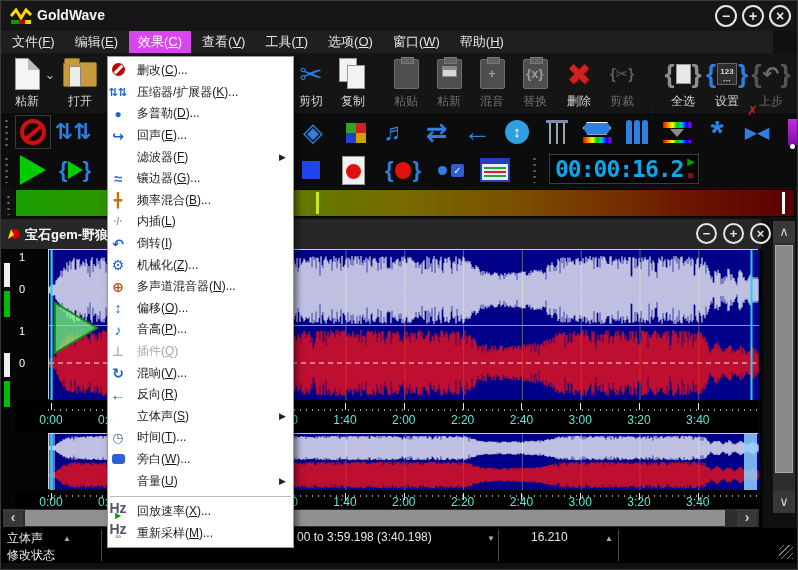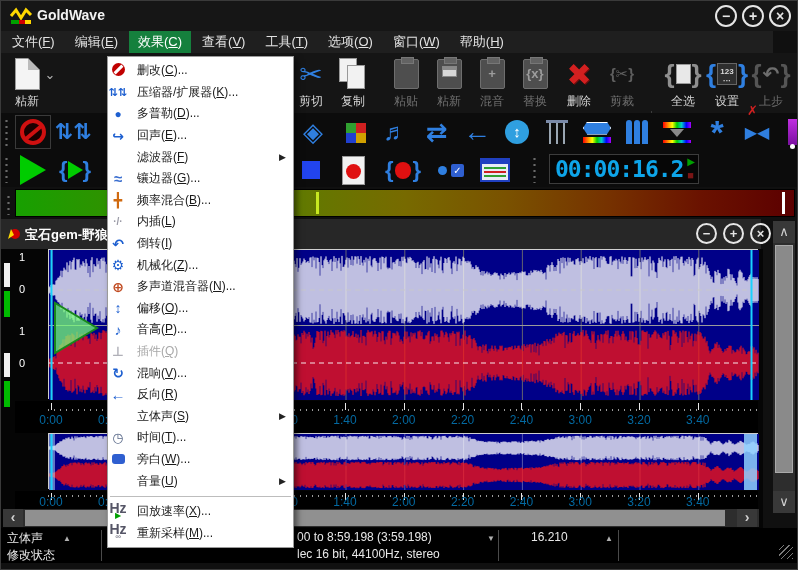--- a/index.html
+++ b/index.html
@@ -8,21 +8,21 @@
 
   
   .titlebar{position:absolute;left:0;top:0;width:798px;height:30px;background:#161616;}
   .titlebar .logo{position:absolute;left:8px;top:5px;}
   .titlebar .title{position:absolute;left:36px;top:6px;color:#f2f2f2;font-size:14px;font-weight:bold;}
   .winbtn{position:absolute;width:22px;height:22px;border:2px solid #e6e6e6;border-radius:50%;color:#e6e6e6;
     font-size:14px;font-weight:bold;text-align:center;line-height:18px;top:4px;background:transparent;}
   
   .menubar{position:absolute;left:0;top:30px;width:772px;height:22px;background:#1f1f1f;display:flex;align-items:center;}
   .mb-item{color:#e2e2e2;font-size:13px;padding:2px 9px;margin-left:2px;}
-  .mb-item.active{background:#15803d;color:#fff;}
+  .mb-item.active{background:#d946ef;color:#fff;}
   .mb-item u,.mi-label u{text-decoration:underline;}
 
   
   .toolbar1{position:absolute;left:0;top:52px;width:798px;height:60px;background:#151515;}
   .t1btn{position:absolute;top:2px;width:42px;height:56px;text-align:center;}
   .t1icon{position:relative;height:38px;display:flex;align-items:center;justify-content:center;}
   .t1label{font-size:12px;color:#d6d6d6;margin-top:0px;}
   .t1btn.dis .t1label{color:#6f6f6f;}
   .vsep{position:absolute;width:1px;background:#3c3c3c;}
   .grip{position:absolute;width:5px;background-image:radial-gradient(#6a6a6a 1px,transparent 1.2px);background-size:5px 6px;background-position:1px 1px;}
@@ -104,21 +104,21 @@
   .docicon{position:absolute;left:5px;top:7px;}
 
   .wavezone{position:absolute;left:0;top:248px;width:762px;height:314px;background:#050505;}
   .axis-label{position:absolute;color:#fff;font-size:11px;left:18px;}
   .chanbar{position:absolute;left:3px;width:6px;}
   .waveplot{position:absolute;left:47px;top:0;width:710px;height:150px;border:1px solid #cfcfcf;}
   .timeline{position:absolute;left:14px;top:152px;width:743px;height:32px;background:#000;}
   .timeline .dots{position:absolute;left:33px;right:0;top:8px;height:2px;
     background:repeating-linear-gradient(90deg,#9a9a9a 0 1px,transparent 1px 6px);}
   .tick{position:absolute;top:2px;width:1px;height:7px;background:#e8e8e8;}
-  .ticklabel{position:absolute;top:12px;transform:translateX(-50%);color:#0369a1;font-size:12px;}
+  .ticklabel{position:absolute;top:12px;transform:translateX(-50%);color:#5eead4;font-size:12px;}
   .overview{position:absolute;left:47px;top:184px;width:710px;height:56px;border:1px solid #cfcfcf;}
   .timeline2{position:absolute;left:14px;top:242px;width:743px;height:20px;background:#000;border-bottom:1px solid #cfcfcf;}
   .tri-overlay{position:absolute;}
 
   
   .vscroll{position:absolute;left:772px;top:220px;width:22px;height:292px;background:#2d2d2d;}
   .vscroll .arr{position:absolute;left:0;width:22px;height:22px;color:#d0d0d0;font-size:13px;text-align:center;line-height:22px;background:#383838;}
   .vscroll .thumb{position:absolute;left:2px;top:24px;width:18px;height:228px;background:#8a8a8a;border:1px solid #aaa;}
   .hscroll{position:absolute;left:2px;top:260px;width:756px;height:18px;background:#2d2d2d;}
   .hscroll .arr{position:absolute;top:0;width:20px;height:18px;background:#383838;color:#d0d0d0;font-size:14px;font-weight:bold;text-align:center;line-height:16px;}
@@ -184,20 +184,26 @@
     <div class="t1btn" style="left:5px">
       <div class="t1icon">
           <span class="doc-ic"></span>
         </div>
       <div class="t1label">粘新</div>
     </div>
     <div class="t1btn" style="left:42px;width:14px">
       <div class="t1icon">
           <span class="chev">⌄</span>
         </div>
+    </div>
+    <div class="t1btn" style="left:58px">
+      <div class="t1icon">
+          <span class="folder-ic"></span>
+        </div>
+      <div class="t1label">打开</div>
     </div>
     <div class="t1btn" style="left:289px">
       <div class="t1icon">
           <span class="glyph scissors">✂</span>
         </div>
       <div class="t1label">剪切</div>
     </div>
     <div class="t1btn" style="left:331px">
       <div class="t1icon">
           <span class="copy-ic">
@@ -518,27 +524,26 @@
     <div class="arr" style="top:0">∧</div>
     <div class="thumb"></div>
     <div class="arr" style="top:270px">∨</div>
   </div>
 
   <div class="statusbar">
     <span class="sb-t" style="left:6px;top:2px">立体声</span>
     <span class="spin" style="left:62px;top:6px">▲</span>
     <div class="sb-div" style="left:100px"></div>
     <span class="sb-t" style="left:6px;top:19px">修改状态</span>
-    <span class="sb-t" style="left:296px;top:2px">00 to 8:59.198 (3:59.198)</span>
+    <span class="sb-t" style="left:296px;top:2px">00 to 3:59.198 (3:40.198)</span>
     <span class="spin" style="left:486px;top:6px">▼</span>
     <div class="sb-div" style="left:497px"></div>
     <span class="sb-t" style="left:530px;top:2px">16.210</span>
     <span class="spin" style="left:604px;top:6px">▲</span>
     <div class="sb-div" style="left:617px"></div>
-    <span class="sb-t" style="left:296px;top:19px">lec 16 bit, 44100Hz, stereo</span>
     <div class="resize-grip"></div>
   </div>
 
   <div class="effmenu" id="effmenu">
       <div class="mi">
         <span class="mi-ic"><span class="ic-noentry"></span></span>
         <span class="mi-label">删改(<u>C</u>)...</span>
       </div>
       <div class="mi">
         <span class="mi-ic" style="color: rgb(29, 95, 208); font-size: 11px;">⇅⇅</span>

